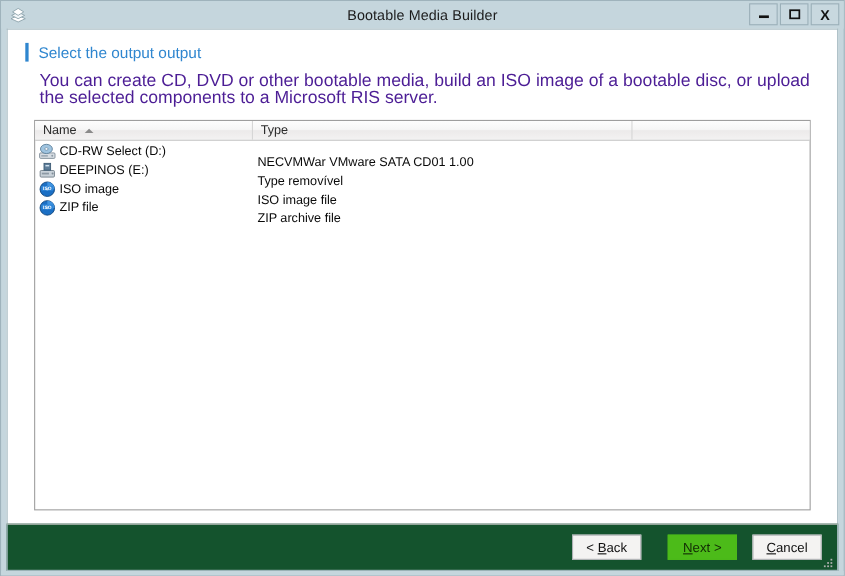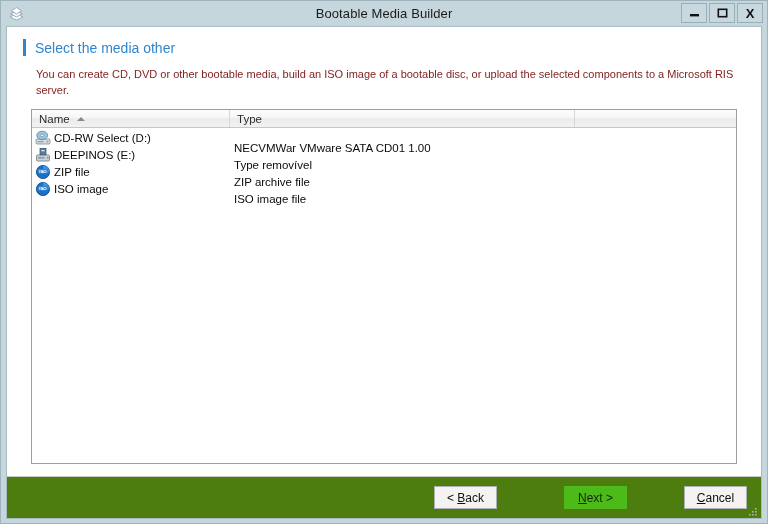--- a/index.html
+++ b/index.html
@@ -103,22 +103,22 @@
     background: #2f86cf;
     margin-right: 9px;
   }
   .page-title {
     color: #2f86cf;
     font-size: 14px;
   }
 
   .description {
     padding: 0 16px 0 29px;
-    font-size: 11px;
-    color: #7f1d1d;
+    font-size: 16px;
+    color: #4c1d95;
     line-height: 16px;
   }
 
   
   .listview {
     margin: 11px 24px 0 24px;
     border: 1px solid #9e9e9e;
     background: #ffffff;
     flex: 1;
     display: flex;
@@ -192,30 +192,29 @@
     margin-right: 3px;
     flex: 0 0 16px;
   }
   .row-icon svg { display:block; }
 
   
   .footer {
     height: 43px;
     min-height: 43px;
     margin: 0 5px 0 5px;
-    background: #4d7c0f;
+    background: #14532d;
     border: 1px solid #a8bcc4;
     border-top: 1px solid #c9c9c9;
     box-sizing: border-box;
     position: relative;
     display: flex;
     align-items: center;
     justify-content: flex-end;
     padding-right: 14px;
-    gap: 43px;
   }
   .btn {
     height: 23px;
     width: 63px;
     margin-left: 14px;
     font-size: 12px;
     font-family: "Liberation Sans", sans-serif;
     border: 1px solid #aeb1b4;
     background: #f4f3f2;
     color: #101010;
@@ -276,21 +275,21 @@
       <div class="winbtn">
         <span class="winbtn-label">X</span>
       </div>
     </div>
   </div>
 
   <div class="page">
 
     <div class="page-header">
       <div class="accent-bar"></div>
-      <div class="page-title">Select the media other</div>
+      <div class="page-title">Select the output output</div>
     </div>
 
     <div class="description">You can create CD, DVD or other bootable media, build an ISO image of a bootable disc, or upload the selected components to a Microsoft RIS server.</div>
 
     <div class="listview">
 
       <div class="lv-header">
         <div class="lv-col col-name">
           <span>Name</span>
           <span class="sort-arrow"></span>
@@ -341,39 +340,39 @@
           <div class="cell-name">
             <span class="row-icon">
               <svg width="16" height="16" viewBox="0 0 16 16">
                 <circle cx="8" cy="8" r="6.6" fill="#1b6fc4" stroke="#10457c" stroke-width="0.8"></circle>
                 <path d="M8 1.4 A6.6 6.6 0 0 1 14.6 8 L8 8 Z" fill="#3f93e0"></path>
                 <rect x="2.6" y="5" width="10.8" height="4.4" rx="0.6" fill="#2f86d8"></rect>
                 <text x="8" y="8.6" font-family="Liberation Sans, sans-serif" font-size="4.4" font-weight="bold" fill="#ffffff" text-anchor="middle">ISO</text>
                 <circle cx="8" cy="8" r="1.2" fill="#eaf2fa" opacity="0.55"></circle>
               </svg>
             </span>
-            <span>ZIP file</span>
+            <span>ISO image</span>
           </div>
-          <div class="cell-type">ZIP archive file</div>
+          <div class="cell-type">ISO image file</div>
         </div>
 
         <div class="lv-row">
           <div class="cell-name">
             <span class="row-icon">
               <svg width="16" height="16" viewBox="0 0 16 16">
                 <circle cx="8" cy="8" r="6.6" fill="#1b6fc4" stroke="#10457c" stroke-width="0.8"></circle>
                 <path d="M8 1.4 A6.6 6.6 0 0 1 14.6 8 L8 8 Z" fill="#3f93e0"></path>
                 <rect x="2.6" y="5" width="10.8" height="4.4" rx="0.6" fill="#2f86d8"></rect>
                 <text x="8" y="8.6" font-family="Liberation Sans, sans-serif" font-size="4.4" font-weight="bold" fill="#ffffff" text-anchor="middle">ISO</text>
                 <circle cx="8" cy="8" r="1.2" fill="#eaf2fa" opacity="0.55"></circle>
               </svg>
             </span>
-            <span>ISO image</span>
+            <span>ZIP file</span>
           </div>
-          <div class="cell-type">ISO image file</div>
+          <div class="cell-type">ZIP archive file</div>
         </div>
 
       </div>
     </div>
 
     <div style="height:12px"></div>
   </div>
 
   <div class="footer">
     <div class="btn">

